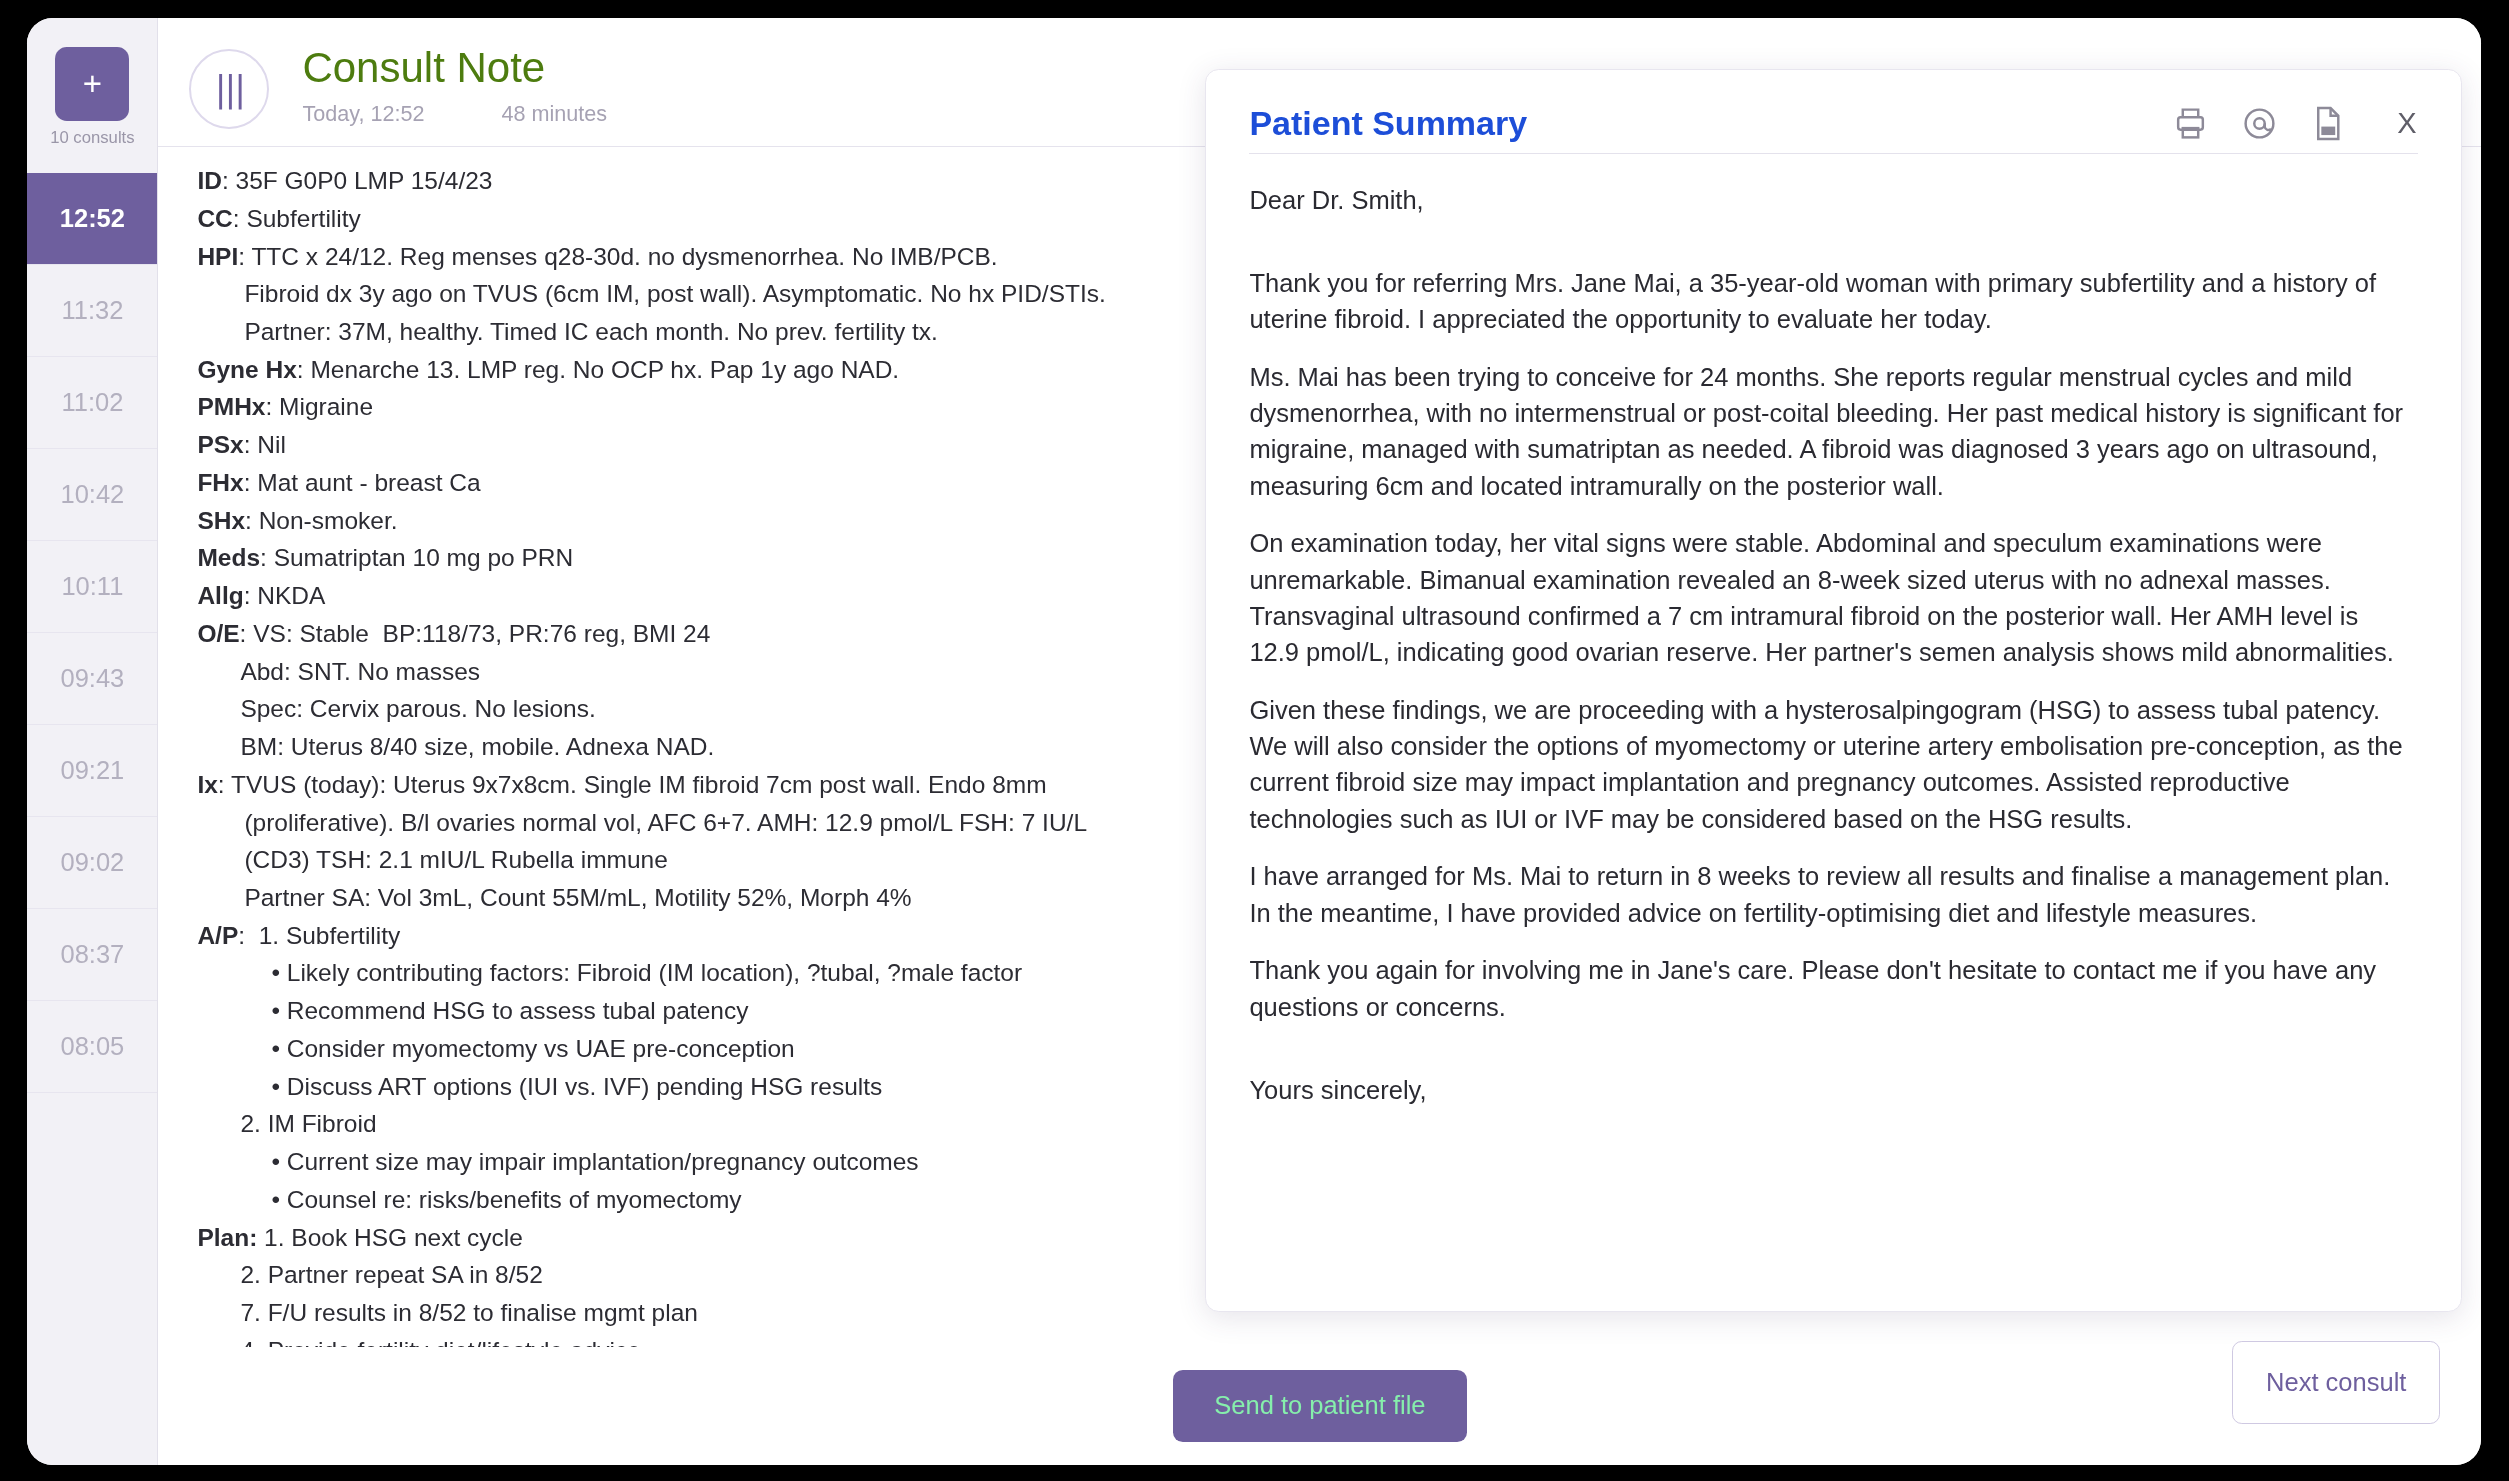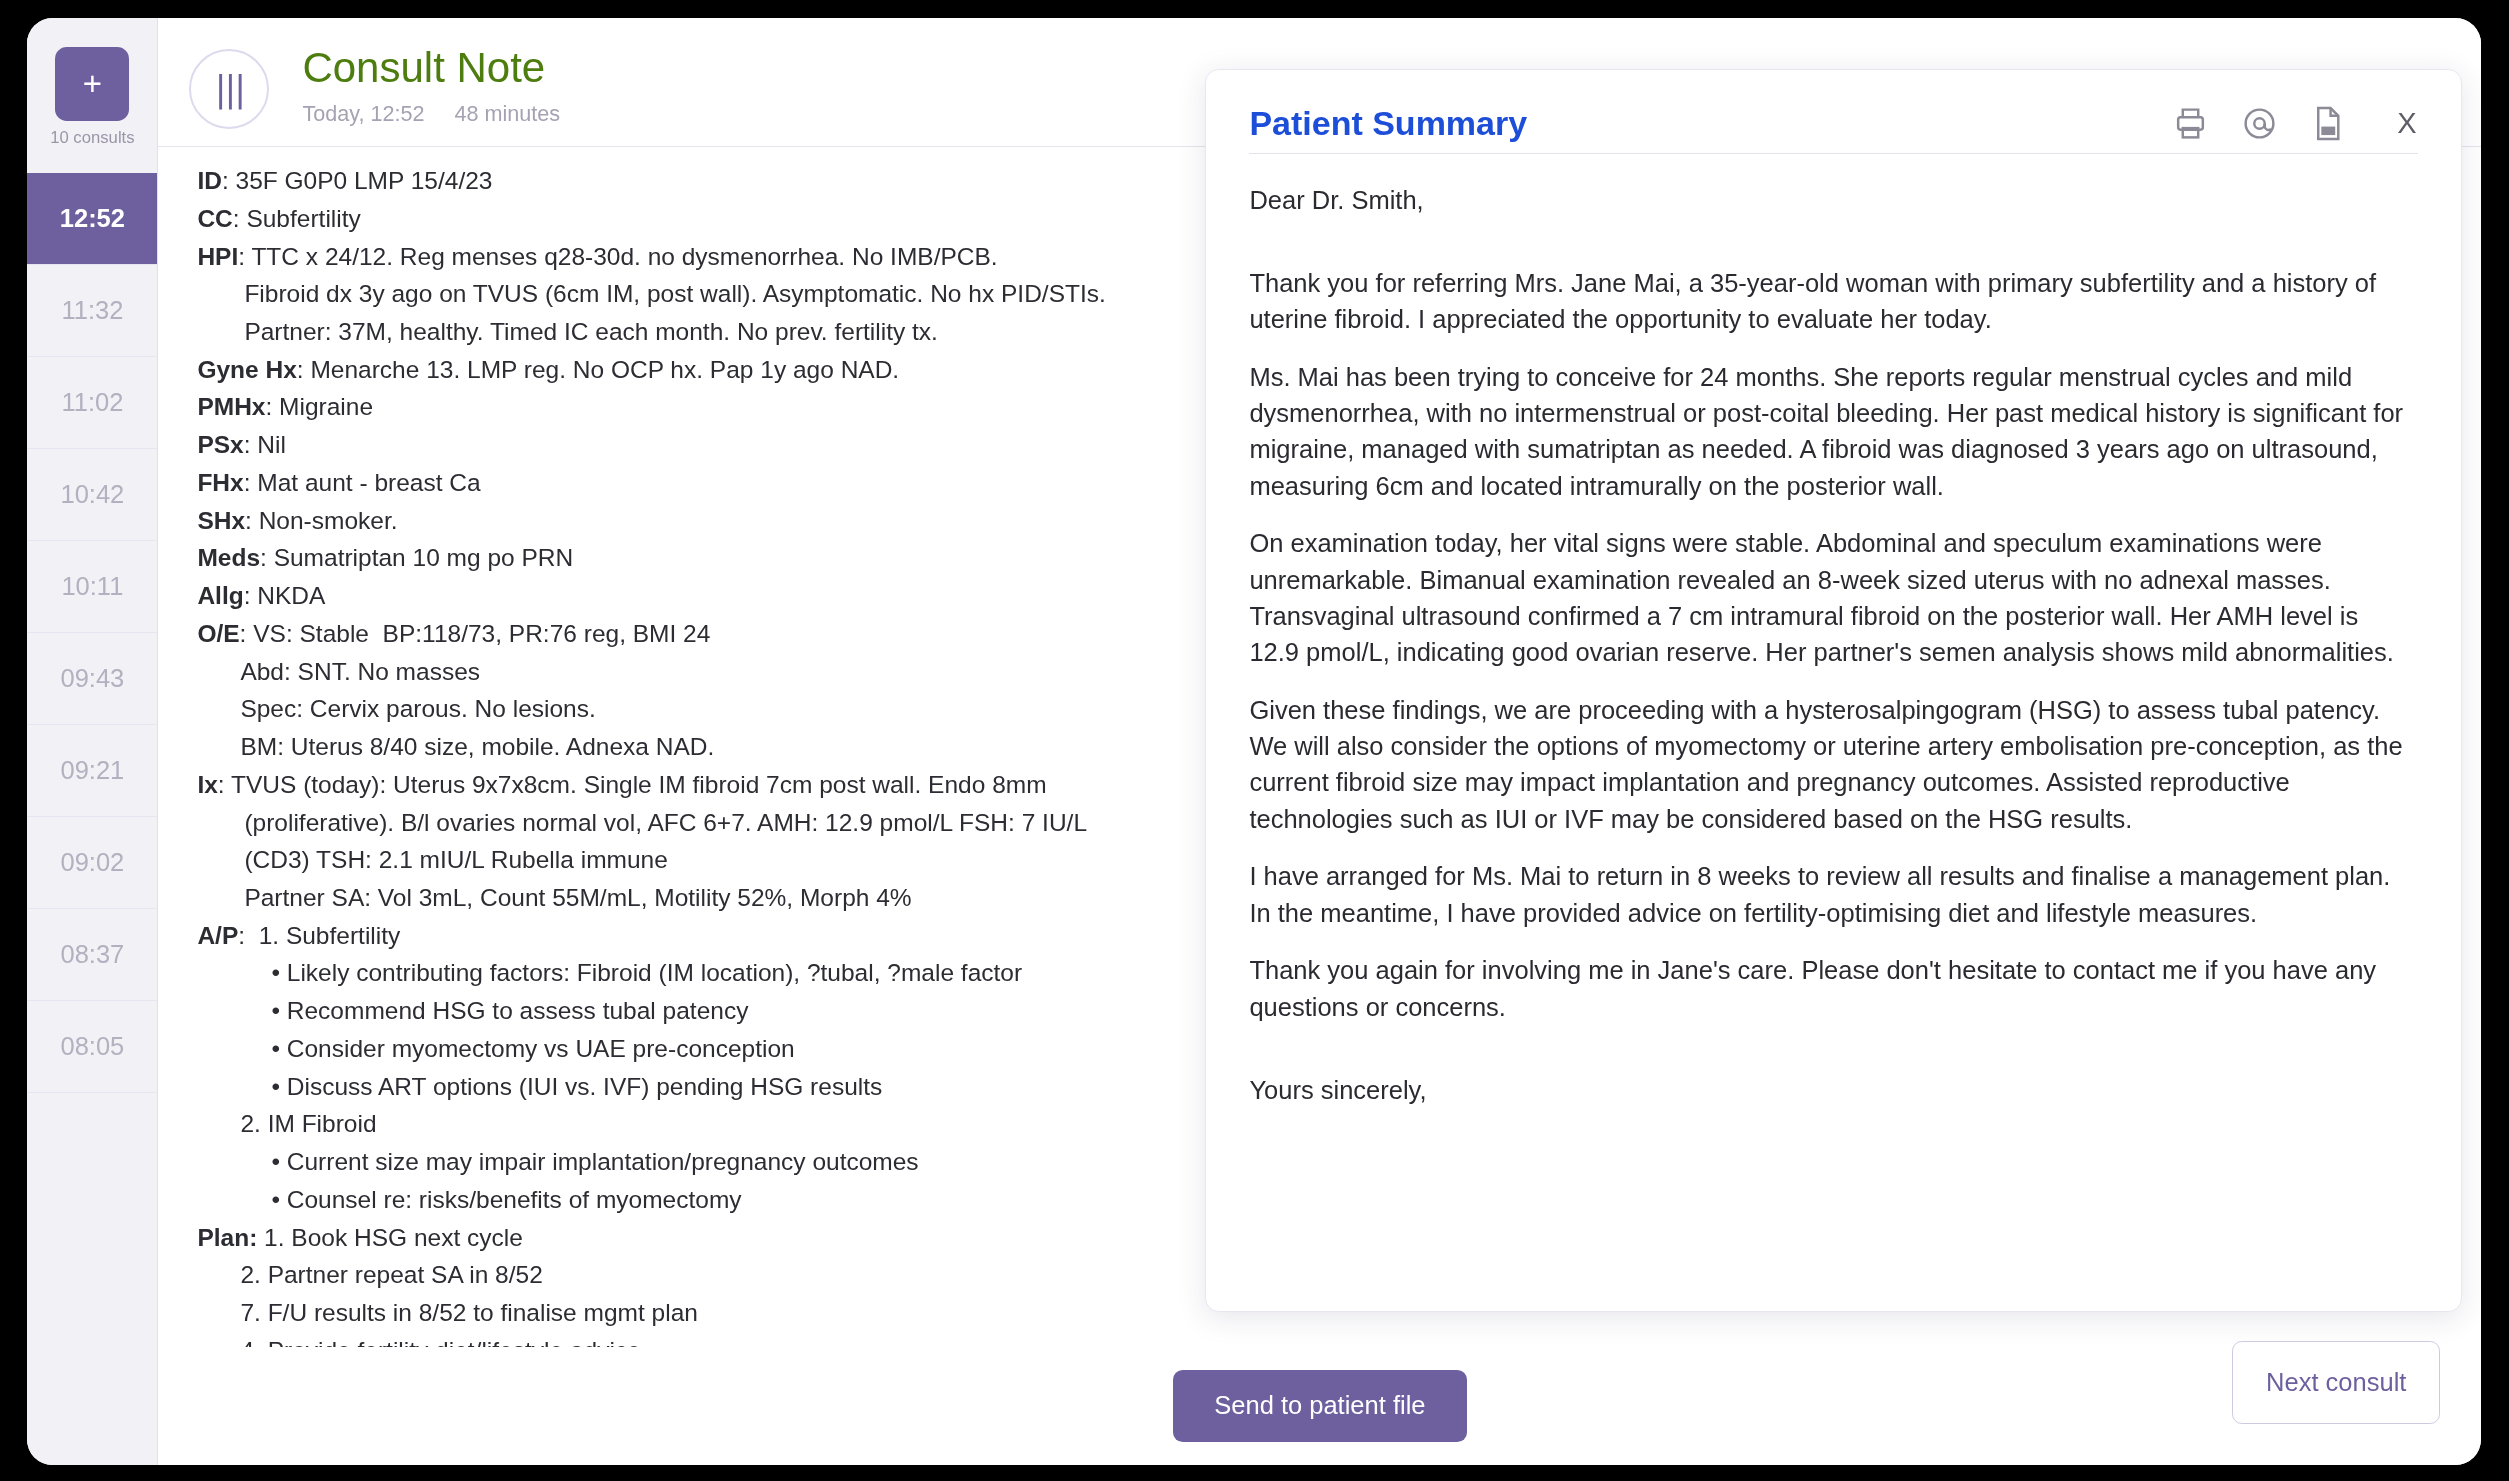--- a/index.html
+++ b/index.html
@@ -94,21 +94,21 @@
     color: #4d7c0f;
     font-weight: normal;
     line-height: 1.1;
     margin: 0;
   }
   .note-sub {
     margin-top: 9.8px;
     font-size: 21.6px;
     color: #a6a2b3;
     display: flex;
-    gap: 30px;
+    gap: 77px;
   }
 
   
   .note-body {
     padding: 17.6px 39px 15.7px 39px;
     font-size: 24.5px;
     line-height: 1.30;
     color: #2c2c33;
     font-family: "Liberation Sans", sans-serif;
     overflow: hidden;
@@ -123,21 +123,21 @@
 
   .footer-bar {
     height: 118px;
     display: flex;
     align-items: center;
     justify-content: center;
     position: relative;
   }
   .send-btn {
     background: #6e5f9e;
-    color: #ffffff;
+    color: #86efac;
     border: none;
     border-radius: 9.8px;
     font-size: 25.5px;
     padding: 21.6px 41px;
     cursor: pointer;
     font-family: "Liberation Sans", sans-serif;
   }
 
   
   .summary-panel {

